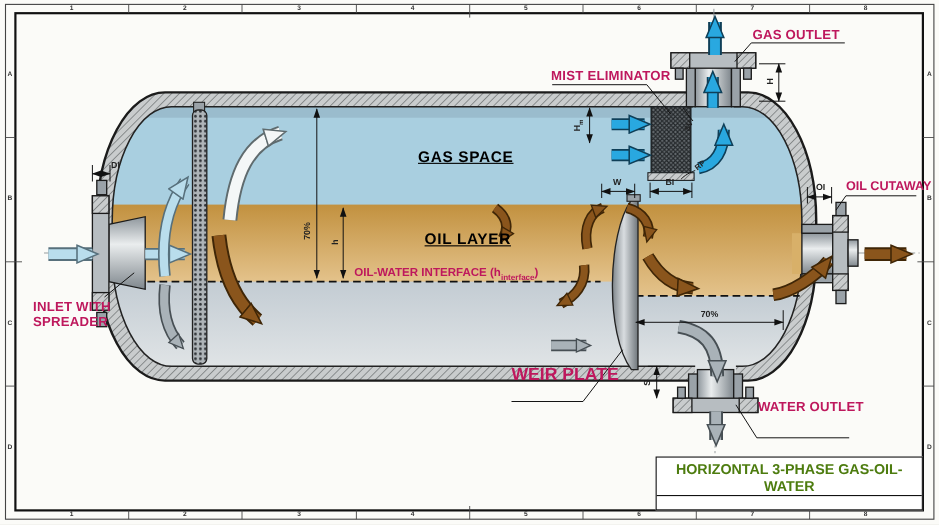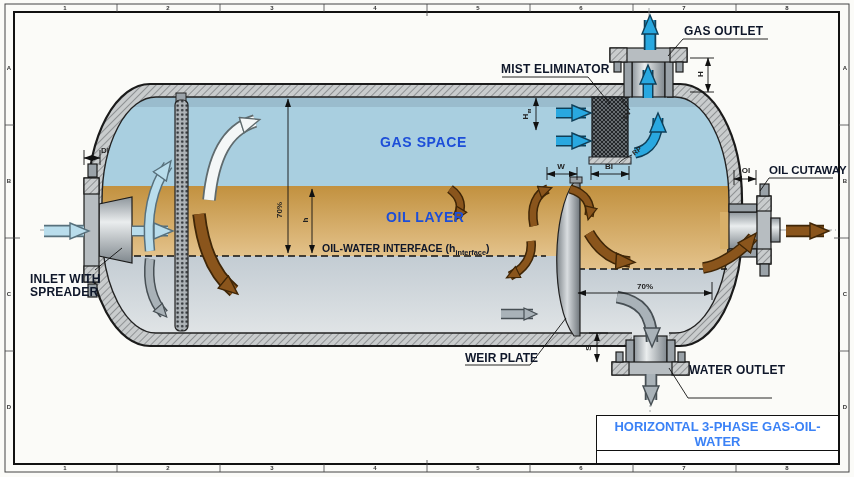--- a/index.html
+++ b/index.html
@@ -1,30 +1,30 @@
 <!DOCTYPE html>
 <html><head>
 <meta charset="utf-8">
 <style>
   html,body{margin:0;padding:0;background:#e8e8e4;}
   .stage{position:relative;width:854px;height:477px;background:#fbfbf8;overflow:hidden;
          font-family:"Liberation Sans",sans-serif;}
   svg{position:absolute;left:0;top:0;}
-  .lbl{position:absolute;font-weight:bold;color:#0f172a;white-space:nowrap;line-height:1.1;}
+  .lbl{position:absolute;font-weight:bold;color:#be185d;white-space:nowrap;line-height:1.1;}
   .cap{font-size:12px;letter-spacing:.2px;}
-  .big{font-size:14px;letter-spacing:.6px;color:#1d4ed8;}
+  .big{font-size:14px;letter-spacing:.6px;color:#000000;text-decoration:underline;}
   .dim{font-size:8px;font-weight:bold;color:#222;}
   .tiny{font-size:7px;}
   .ctr{transform:translate(-50%,-50%);}
   .rot{transform:translate(-50%,-50%) rotate(-90deg);}
   .rot60{transform:translate(-50%,-50%) rotate(-62deg);}
   .rot45{transform:translate(-50%,-50%) rotate(-38deg);}
   .fl{position:absolute;font-size:6px;color:#333;transform:translate(-50%,-50%);font-weight:bold;}
   sub{font-size:70%;}
-  .tb{position:absolute;text-align:center;color:#3b82f6;font-weight:bold;}
+  .tb{position:absolute;text-align:center;color:#4d7c0f;font-weight:bold;}
 </style>
 </head>
 <body>
 
 <div class="stage">
 
 <svg width="854" height="477" viewBox="0 0 854 477">
   <defs>
     <pattern id="hatch" width="5" height="5" patternUnits="userSpaceOnUse" patternTransform="rotate(45)">
       <rect width="5" height="5" fill="#c9cccd"></rect>
@@ -328,21 +328,21 @@
 <div class="fl" style="left:845px;top:407px">D</div>
 
 <div class="lbl big" style="left:380px;top:135px">GAS SPACE</div>
 <div class="lbl big" style="left:386px;top:210px">OIL LAYER</div>
 <div class="lbl" style="left:322px;top:243px;font-size:10.5px"><span>OIL-WATER INTERFACE (h</span><sub>interface</sub><span>)</span></div>
 
 <div class="lbl cap" style="left:684px;top:25px">GAS OUTLET</div>
 <div class="lbl cap" style="left:501px;top:63px">MIST ELIMINATOR</div>
 <div class="lbl" style="left:769px;top:164px;font-size:11.5px">OIL CUTAWAY</div>
 <div class="lbl cap" style="left:30px;top:273px"><span>INLET WITH</span><br><span>SPREADER</span></div>
-<div class="lbl" style="left:465px;top:352px;font-size:12px">WEIR PLATE</div>
+<div class="lbl" style="left:465px;top:332px;font-size:16px">WEIR PLATE</div>
 <div class="lbl cap" style="left:689px;top:364px">WATER OUTLET</div>
 
 <div class="lbl dim" style="left:101px;top:147px">DI</div>
 <div class="lbl dim rot" style="left:280px;top:210px">70%</div>
 <div class="lbl dim rot" style="left:306px;top:220px">h</div>
 <div class="lbl dim ctr" style="left:561px;top:167px">W</div>
 <div class="lbl dim ctr" style="left:609px;top:167px">BI</div>
 <div class="lbl dim rot" style="left:527px;top:114px"><span>H</span><sub>m</sub></div>
 <div class="lbl dim tiny rot60" style="left:627px;top:115px">SV</div>
 <div class="lbl dim tiny rot45" style="left:637px;top:151px">RP</div>

